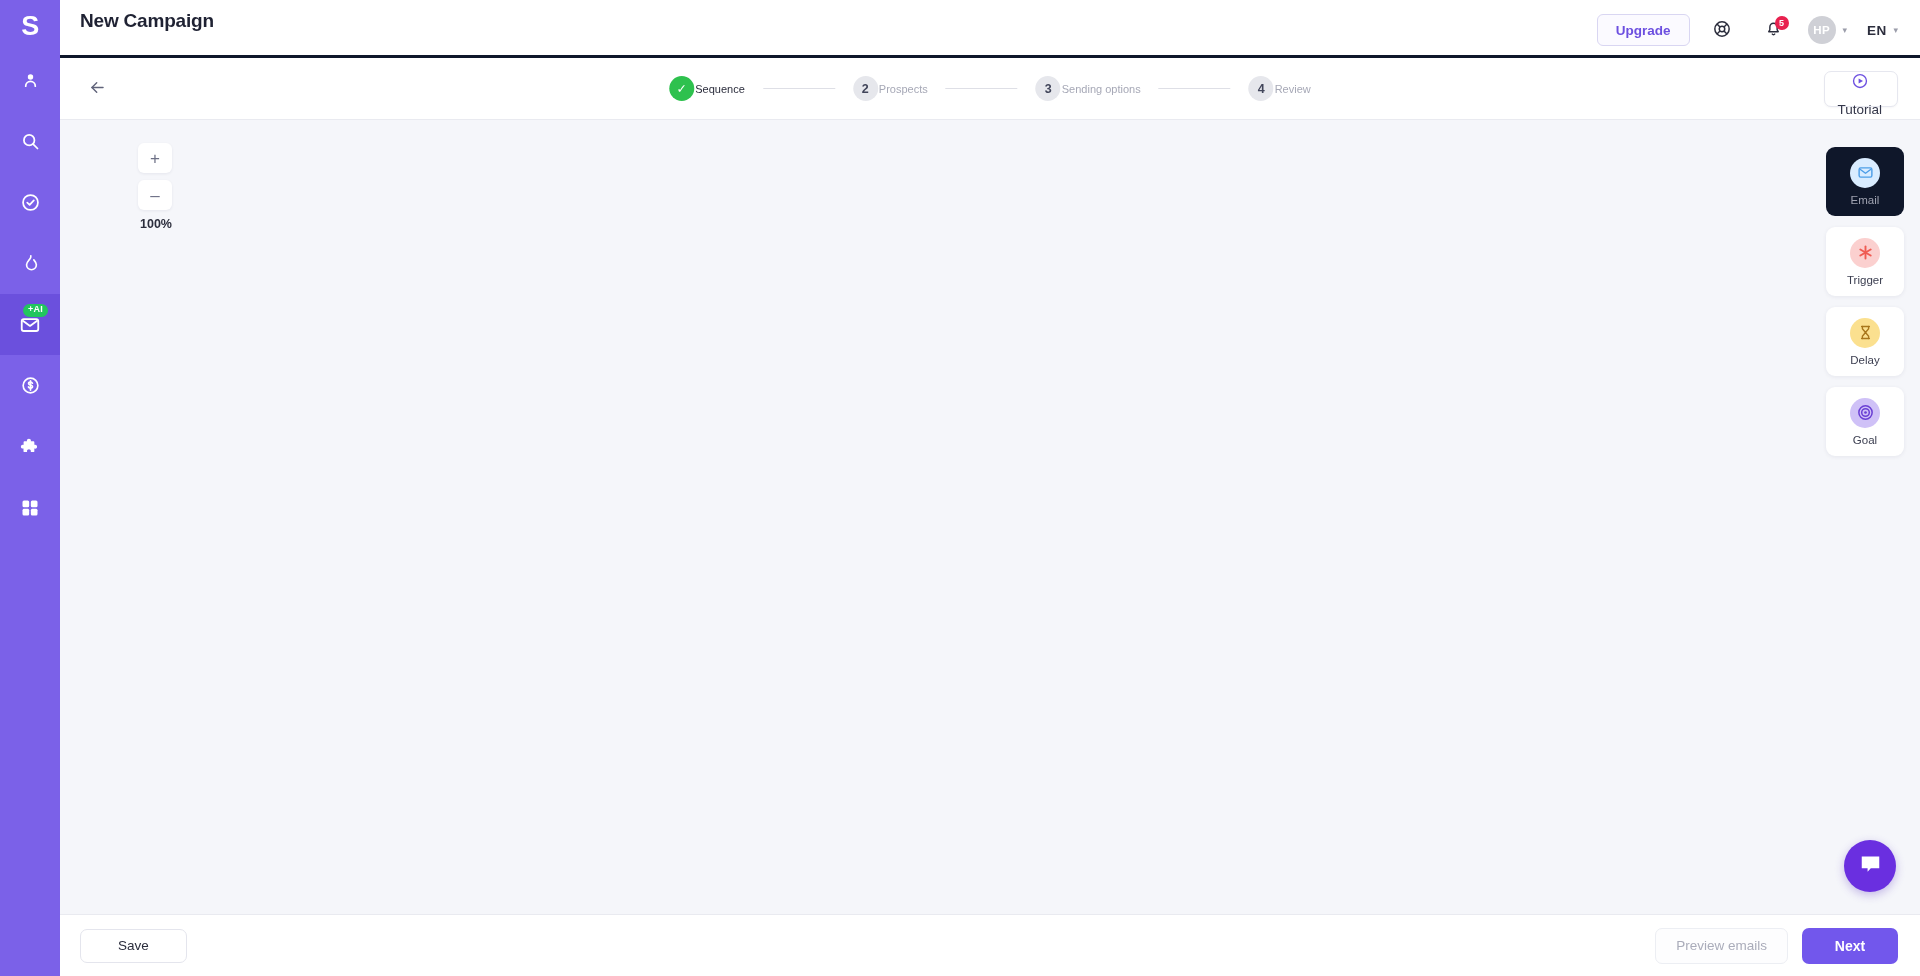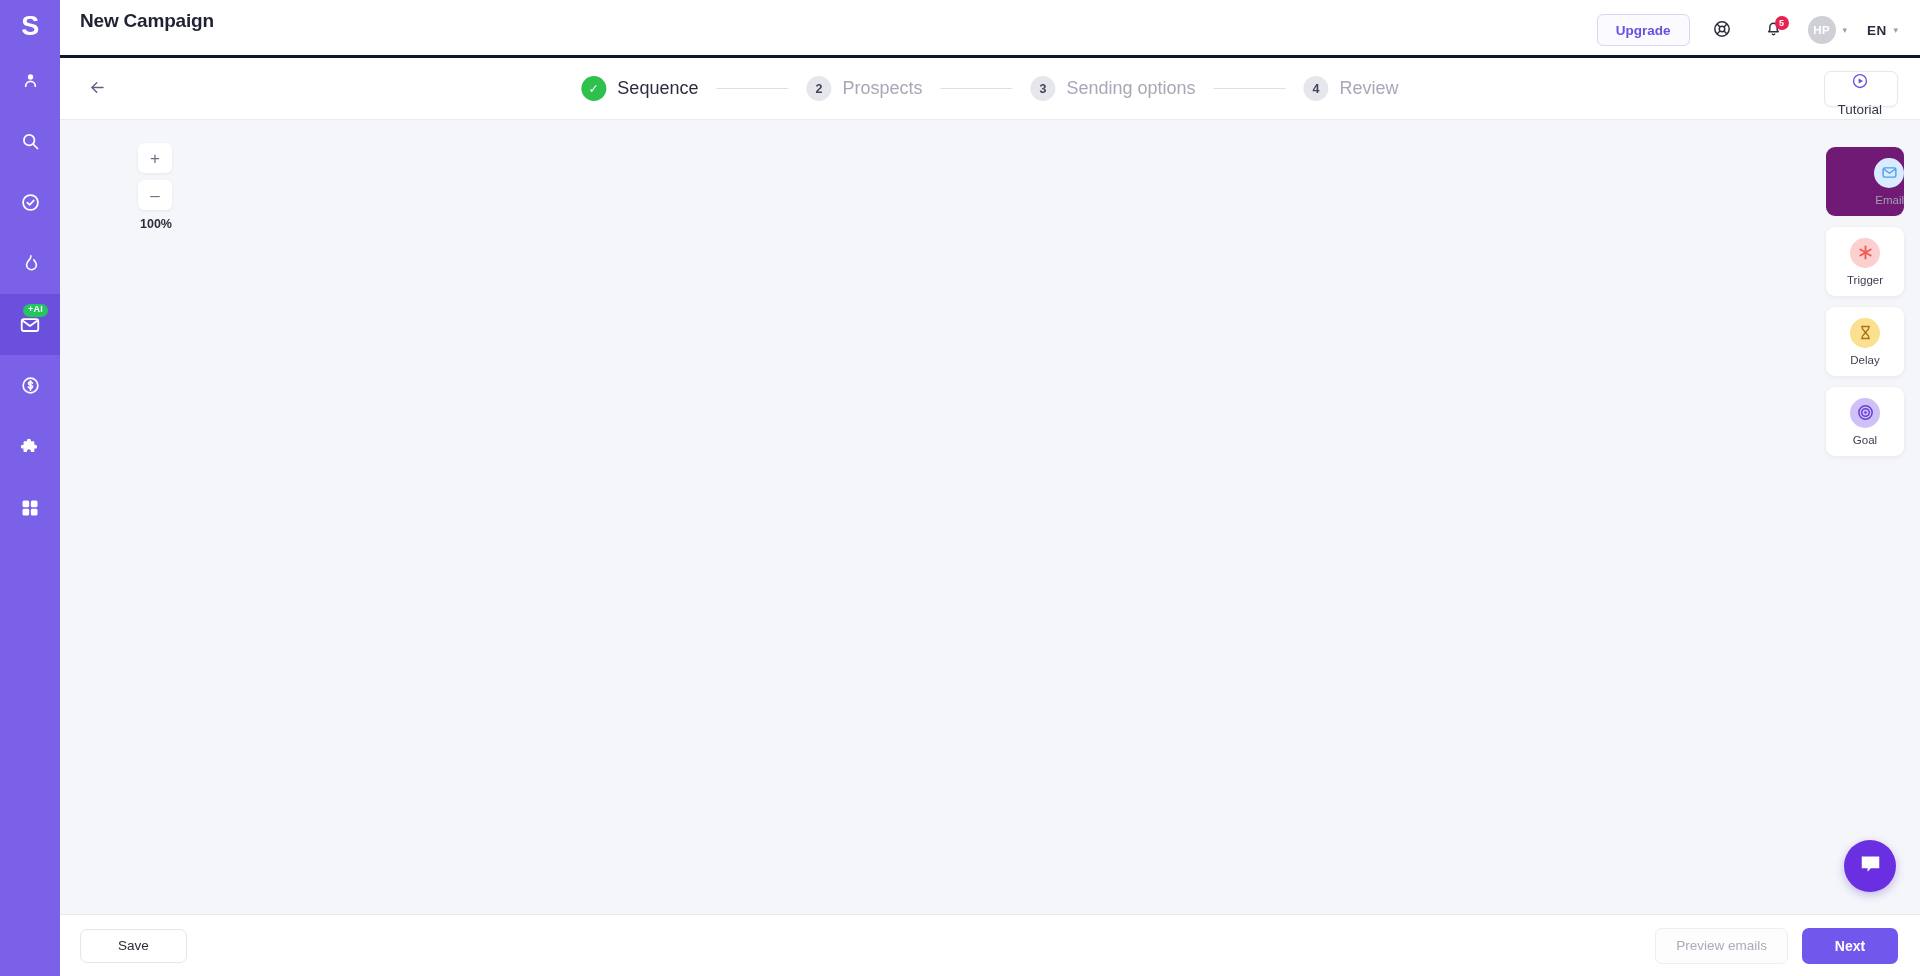--- a/index.html
+++ b/index.html
@@ -111,21 +111,21 @@
     display: flex; align-items: center;
   }
   .step { display: flex; align-items: center; }
   .step-bubble {
     width: 25px; height: 25px; border-radius: 50%;
     display: flex; align-items: center; justify-content: center;
     font-size: 12.5px; font-weight: 700; flex: 0 0 25px;
   }
   .step-bubble.done { background: #2ec14e; color: #fff; }
   .step-bubble.idle { background: #e6e7ec; color: #41455a; }
-  .step-label { margin-left: 11px; font-size: 18px; }
+  .step-label { margin-left: 1px; font-size: 11px; }
   .step-label.current { color: #2b2d3c; font-weight: 500; }
   .step-label.pending { color: #a6a8b6; }
   .step-line { width: 72px; height: 1px; background: #dedfe6; margin: 0 18px; }
   .tutorial-btn {
     margin-left: auto;
     height: 36px; padding: 0 15px 0 12px;
     background: #ffffff; border: 1px solid #e6e7ef; border-radius: 7px;
     display: flex; align-items: center; gap: 9px;
     font-size: 13.5px; color: #34374a; font-family: inherit;
     cursor: pointer; box-shadow: 0 1px 2px rgba(30,30,60,.04); flex-direction: column;
@@ -174,21 +174,21 @@
     position: absolute; right: 16px; top: 27px;
     width: 78px; display: flex; flex-direction: column; gap: 11px;
   }
   .pal-card {
     width: 78px; height: 69px; border-radius: 9px;
     background: #ffffff;
     box-shadow: 0 1px 4px rgba(35,35,70,.07);
     display: flex; flex-direction: column; align-items: center; justify-content: center;
     gap: 6px; cursor: grab; user-select: none;
   }
-  .pal-card.disabled { background: #701a75; box-shadow: none; cursor: not-allowed; align-items: flex-end; }
+  .pal-card.disabled { background: #0f172a; box-shadow: none; cursor: not-allowed; }
   .pal-ico {
     width: 30px; height: 30px; border-radius: 50%;
     display: flex; align-items: center; justify-content: center;
   }
   .pal-ico.email { background: #d9ecff; }
   .pal-ico.trigger { background: #fbd0cf; }
   .pal-ico.delay { background: #fbe08f; }
   .pal-ico.goal { background: #cfc1f7; }
   .pal-label { font-size: 11.5px; color: #3b3e50; font-weight: 500; }
   .pal-card.disabled .pal-label { color: #9fa2b0; }

